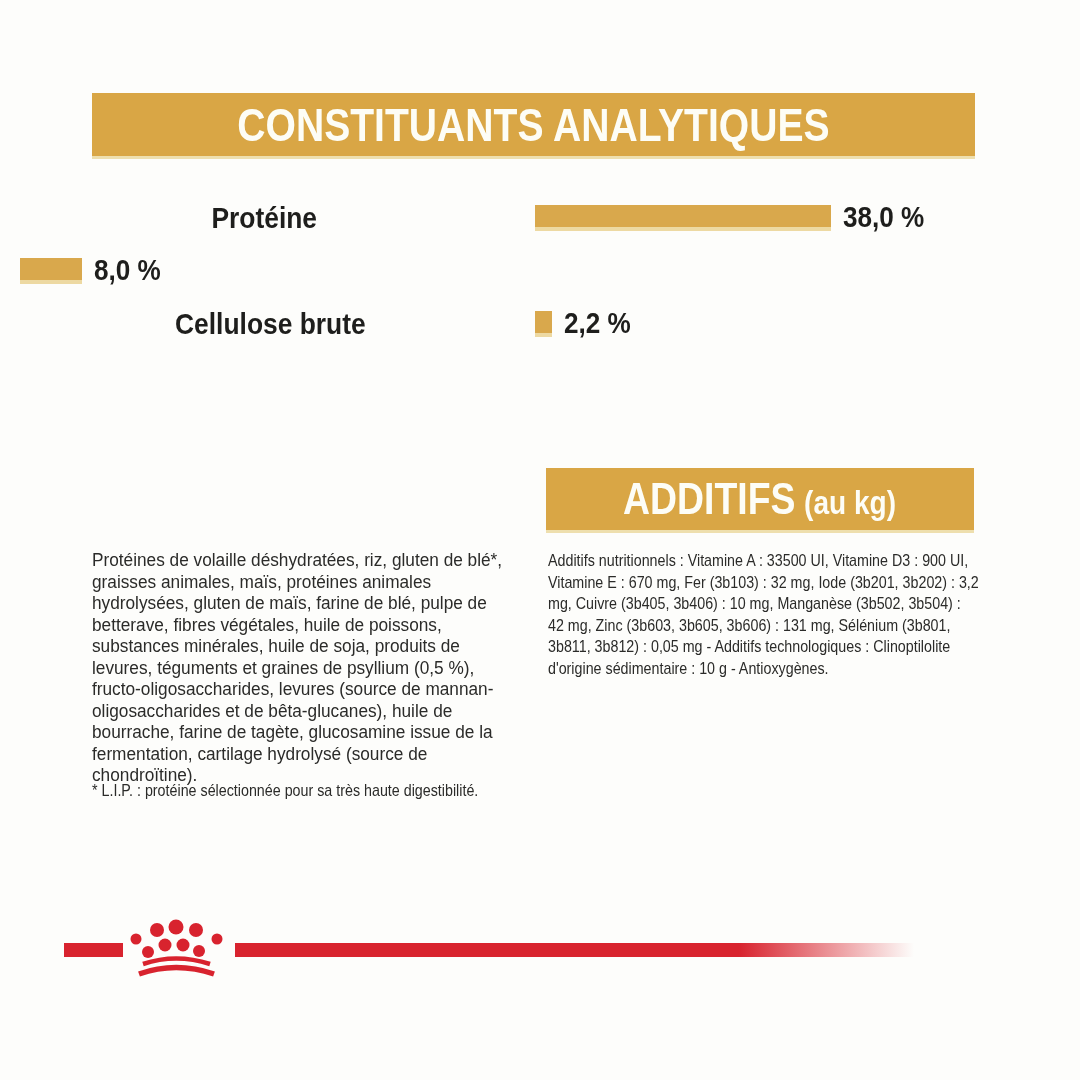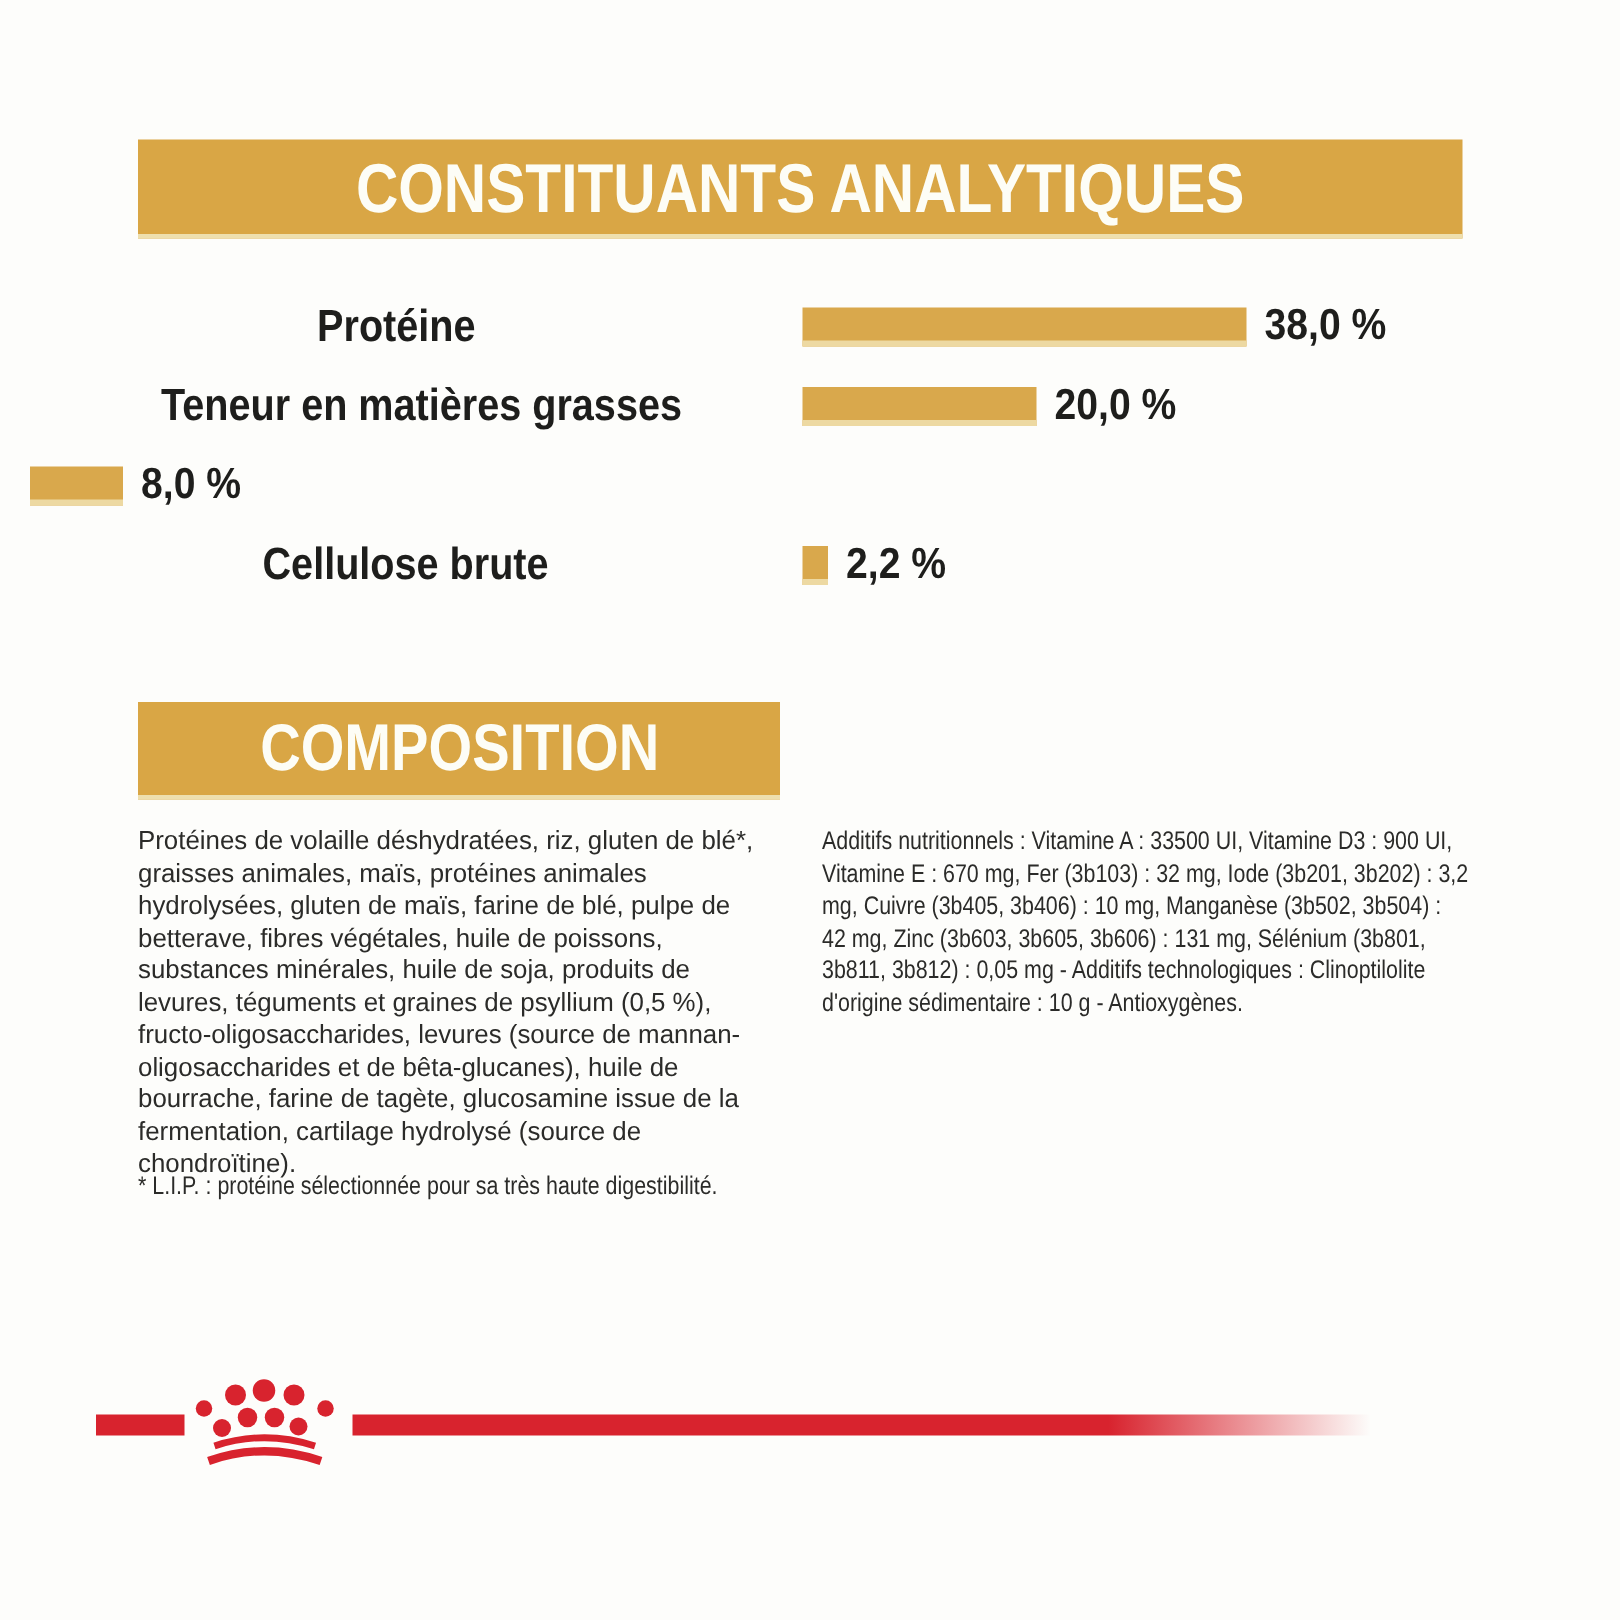--- a/index.html
+++ b/index.html
@@ -66,41 +66,38 @@
     <span class="condense">CONSTITUANTS ANALYTIQUES</span>
   </div>
 
   <div id="chart">
     <div class="crow">
       <div class="clabel"><span class="condense">Protéine</span></div>
       <div class="cbar" style="width: 296px; background: rgb(217, 168, 76);"></div>
       <div class="cvalue"><span class="condense">38,0 %</span></div>
     </div>
     <div class="crow">
-      <div class="clabel"><span class="condense">Teneur en matières grasses</span></div>
-      <div class="cbar" style="width: 156px; background: rgb(217, 168, 76);"></div>
-      <div class="cvalue"><span class="condense">20,0 %</span></div>
-    </div>
-    <div class="crow">
       <div class="cbar" style="width: 62px; background: rgb(217, 168, 76);"></div>
       <div class="cvalue"><span class="condense">8,0 %</span></div>
     </div>
     <div class="crow">
       <div class="clabel"><span class="condense">Cellulose brute</span></div>
       <div class="cbar" style="width: 17px; background: rgb(217, 168, 76);"></div>
       <div class="cvalue"><span class="condense">2,2 %</span></div>
     </div>
   </div>
 
-  <div id="composition-banner" class="banner section-banner">
-    <span class="condense">COMPOSITION</span>
-  </div>
   <div id="composition-body" class="bodytext">Protéines de volaille déshydratées, riz, gluten de blé*, graisses animales, maïs, protéines animales hydrolysées, gluten de maïs, farine de blé, pulpe de betterave, fibres végétales, huile de poissons, substances minérales, huile de soja, produits de levures, téguments et graines de psyllium (0,5 %), fructo-oligosaccharides, levures (source de mannan-oligosaccharides et de bêta-glucanes), huile de bourrache, farine de tagète, glucosamine issue de la fermentation, cartilage hydrolysé (source de chondroïtine).</div>
   <div id="composition-footnote">* L.I.P. : protéine sélectionnée pour sa très haute digestibilité.</div>
 
+  <div id="additifs-banner" class="banner section-banner">
+    <span class="condense">
+      <span>ADDITIFS</span><span class="title-suffix">(au kg)</span>
+    </span>
+  </div>
   <div id="additifs-body" class="bodytext">Additifs nutritionnels : Vitamine A : 33500 UI, Vitamine D3 : 900 UI, Vitamine E : 670 mg, Fer (3b103) : 32 mg, Iode (3b201, 3b202) : 3,2 mg, Cuivre (3b405, 3b406) : 10 mg, Manganèse (3b502, 3b504) : 42 mg, Zinc (3b603, 3b605, 3b606) : 131 mg, Sélénium (3b801, 3b811, 3b812) : 0,05 mg - Additifs technologiques : Clinoptilolite d'origine sédimentaire : 10 g - Antioxygènes.</div>
 
   <div>
     <div id="red-line-left"></div>
     <div id="crown">
       <svg viewBox="0 0 97 72" xmlns="http://www.w3.org/2000/svg">
         <circle class="crown-shape" cx="9" cy="29" r="5.5"></circle>
         <circle class="crown-shape" cx="30" cy="20" r="7"></circle>
         <circle class="crown-shape" cx="49" cy="17" r="7.5"></circle>
         <circle class="crown-shape" cx="69" cy="20" r="7"></circle>

